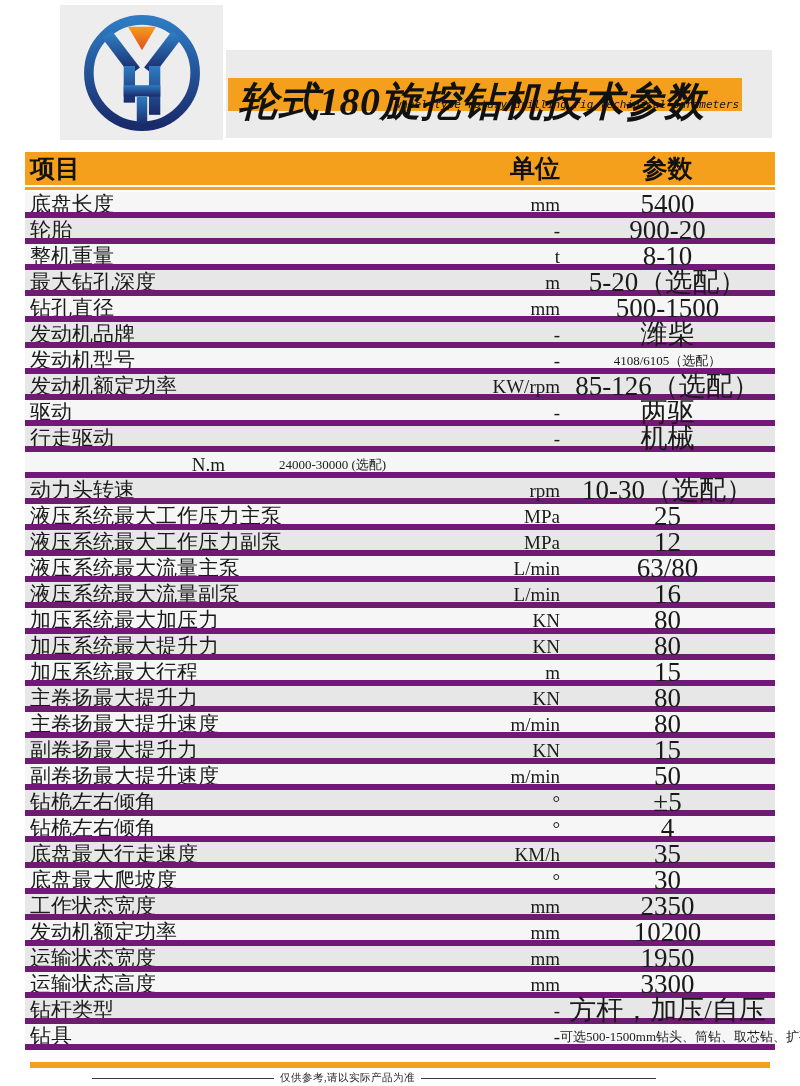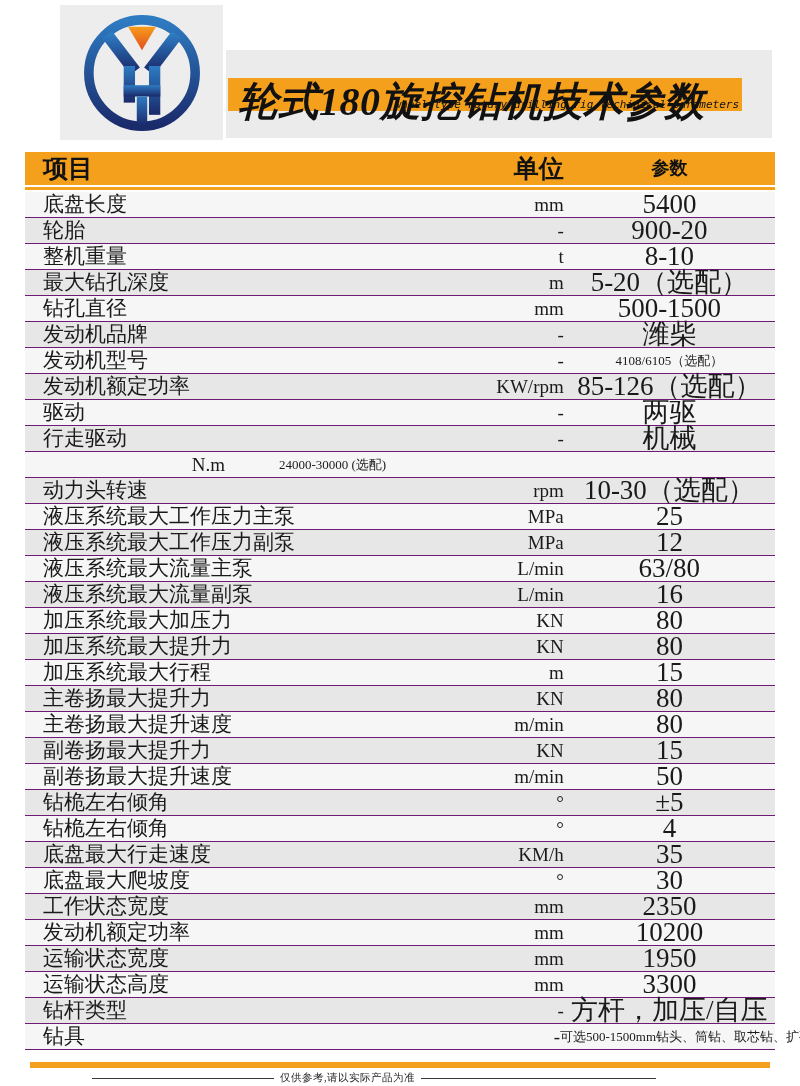--- a/index.html
+++ b/index.html
@@ -39,30 +39,30 @@
   }
   
   .spec-table{position:absolute;left:25px;top:152px;width:750px;}
   .thead{
     display:flex;height:33px;line-height:33px;background:var(--accent);
     font-weight:bold;font-size:24px;color:#111;
   }
   .rule{height:3px;background:var(--accent);margin-top:2px;margin-bottom:2px;}
   .trow{
     display:flex;height:26px;line-height:25px;box-sizing:border-box;
-    border-bottom:1px solid #701a75;
+    border-bottom:6px solid #701a75;
   }
   .trow:nth-child(odd){background:var(--row-light);}
   .trow:nth-child(even){background:var(--row-gray);}
-  .c1{width:330px;padding-left:18px;font-size:21px;white-space:nowrap;overflow:hidden;}
+  .c1{width:330px;padding-left:5px;font-size:21px;white-space:nowrap;overflow:hidden;}
   .thead .c1{font-size:25px;}
   .c2{width:200px;text-align:right;font-size:19px;white-space:nowrap;}
   .thead .c2{font-size:25px;}
   .c3{width:215px;text-align:center;font-size:27px;white-space:nowrap;}
-  .thead .c3{font-size:18px;}
+  .thead .c3{font-size:25px;}
   .c3.sm{font-size:13px;}
   
   .bottom-bar{
     position:absolute;left:30px;top:1062px;width:740px;height:6px;background:var(--accent);
   }
   .footnote{
     position:absolute;left:0;top:1070px;width:748px;height:16px;
     display:flex;align-items:center;justify-content:center;gap:6px;
   }
   .fline{width:182px;height:0;border-top:1px solid #3a3a3a;}

